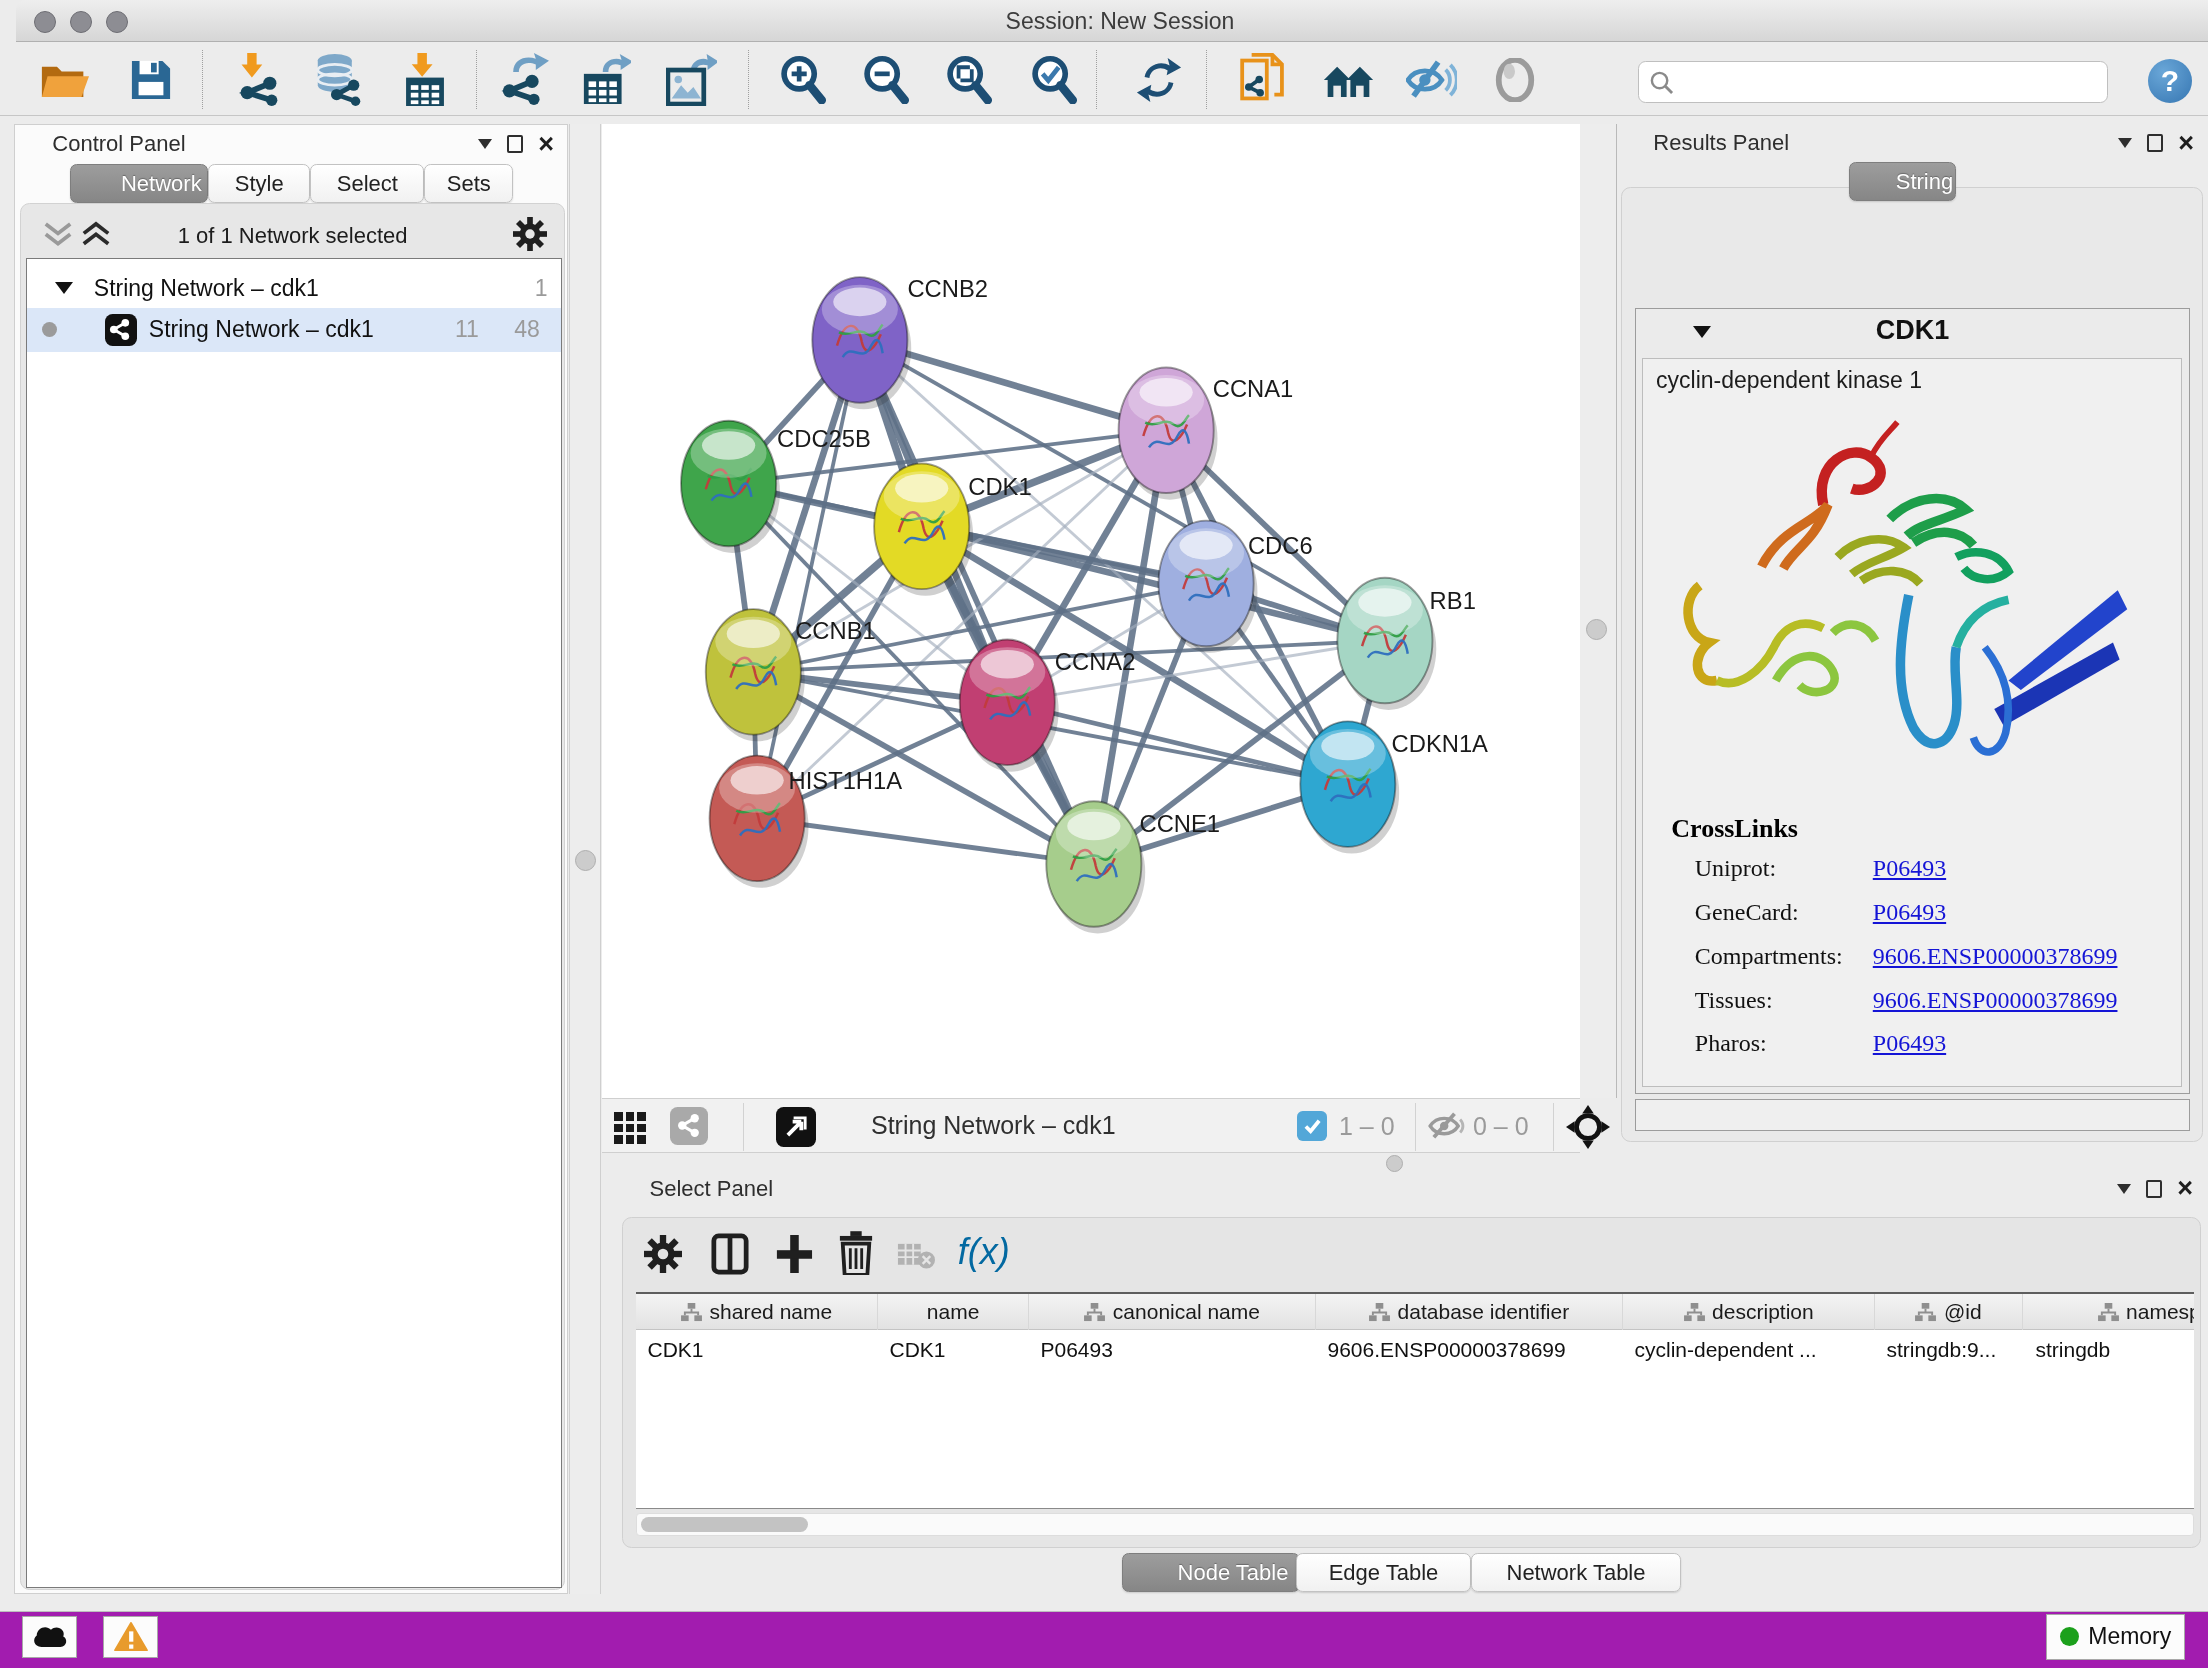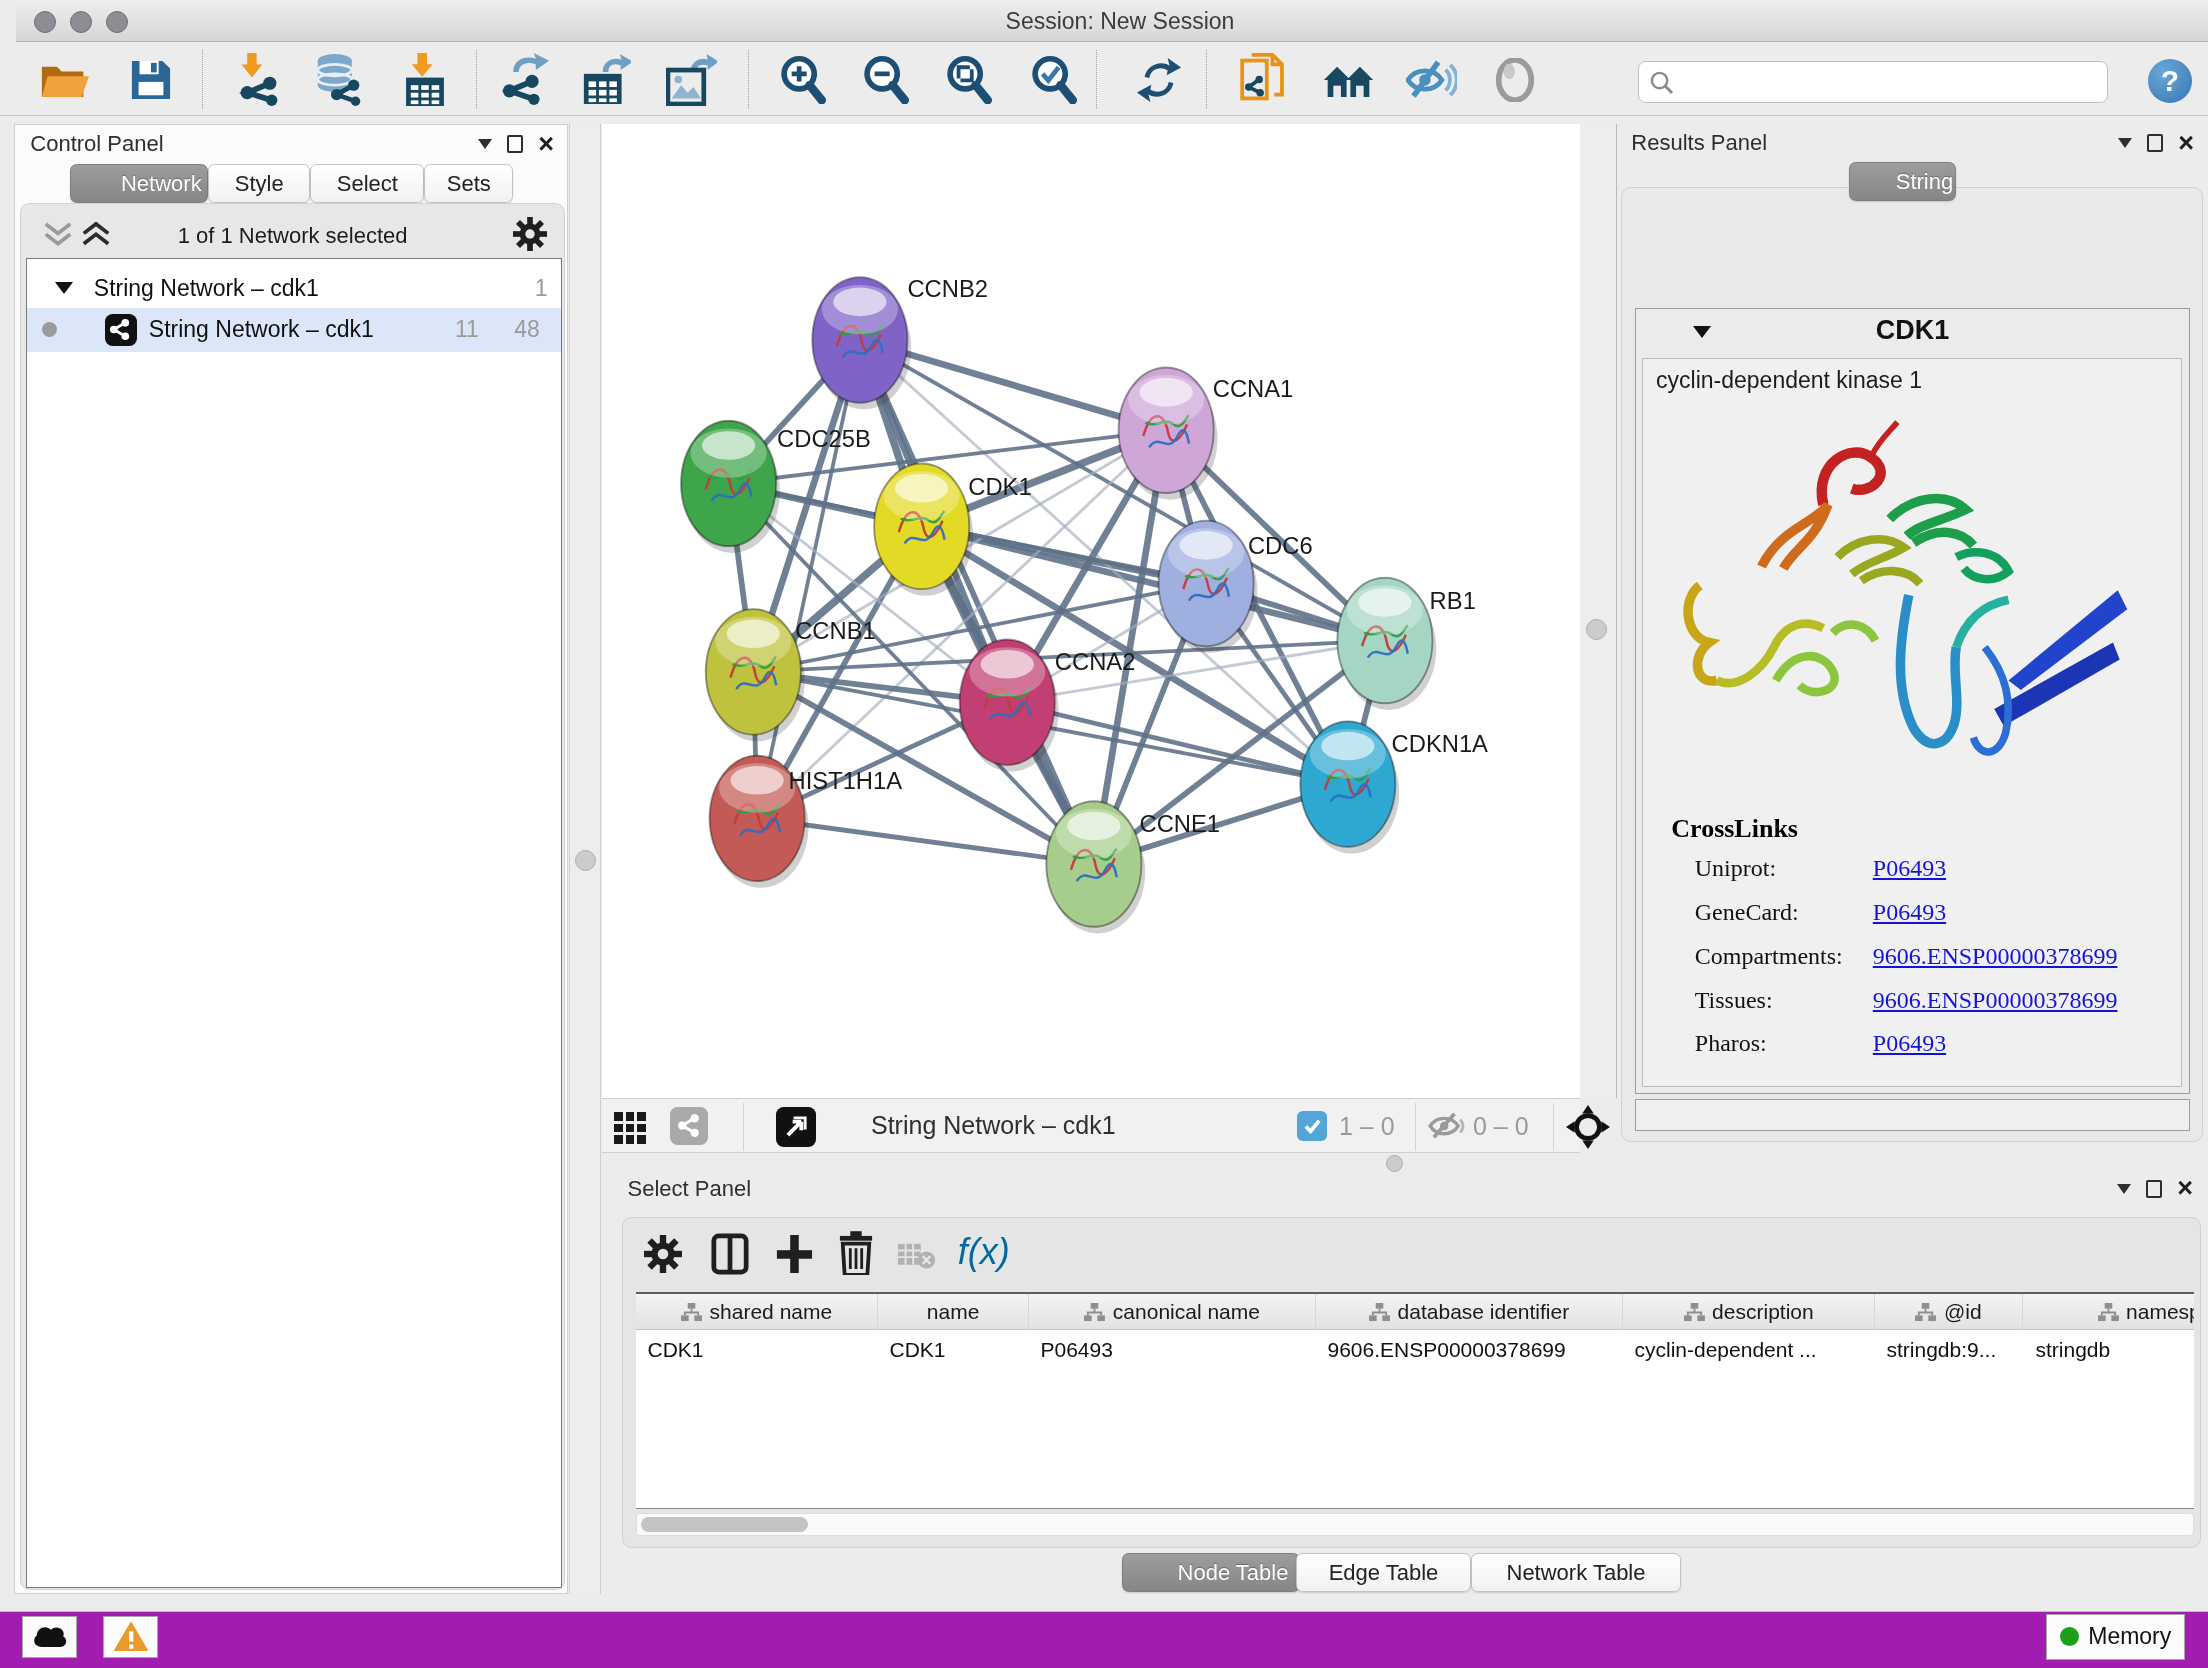--- a/index.html
+++ b/index.html
@@ -16,21 +16,21 @@
   #toolbar { position:absolute; left:0; top:42px; width:2208px; height:74px;
     background:#ececec; border-bottom:1.9px solid #c6c6c6; }
   .tbtn { position:absolute; top:11.4px; width:53px; height:53px; display:flex; align-items:center; justify-content:center; }
   .tsep { position:absolute; top:7.6px; width:0; height:59px; border-left:1.9px dotted #9f9f9f; }
   #search-field { position:absolute; left:1638px; top:19px; width:470px; height:42px; background:#fff;
     border:1px solid #bfbfbf; border-radius:7.6px; display:flex; align-items:center; padding-left:9.5px; }
   #help-btn { position:absolute; left:2148px; top:17px; width:44px; height:44px; border-radius:50%;
     background:radial-gradient(circle at 35% 30%, #6aa7d8, #3676b2); color:#fff; font-size:30px; font-weight:bold;
     display:flex; align-items:center; justify-content:center; }
   
-  .panel-title { font-size:22px; color:#2e2e2e; }
+  .panel-title { font-size:22px; color:#2e2e2e;margin-left:22px; }
   .win-ctrls { position:absolute; display:flex; align-items:center; gap:15px; }
   .ctrl-tri { width:0; height:0; border-left:7.6px solid transparent; border-right:7.6px solid transparent; border-top:10.5px solid #2e2e2e; }
   .ctrl-sq { width:16px; height:18px; border:2.4px solid #2e2e2e; border-radius:1.9px; }
   .ctrl-x { font-size:27px; font-weight:bold; color:#1e1e1e; line-height:19px; }
   .seg-tab { position:absolute; height:39px; display:flex; align-items:center; justify-content:center;
     font-size:22px; background:linear-gradient(#ffffff,#f1f1f1); border:1px solid #c2c2c2; color:#222;
     border-radius:6.7px; box-shadow:0 1px 1.9px rgba(0,0,0,0.15); }
   .seg-tab.sel { background:linear-gradient(#9d9d9d,#868686); color:#fff; text-shadow:0 -1px 1px rgba(0,0,0,0.3); border-color:#7e7e7e;padding-left:44px; }
   .gray-box { background:#e7e7e7; border:1px solid #d2d2d2; border-radius:9.5px; }
   

